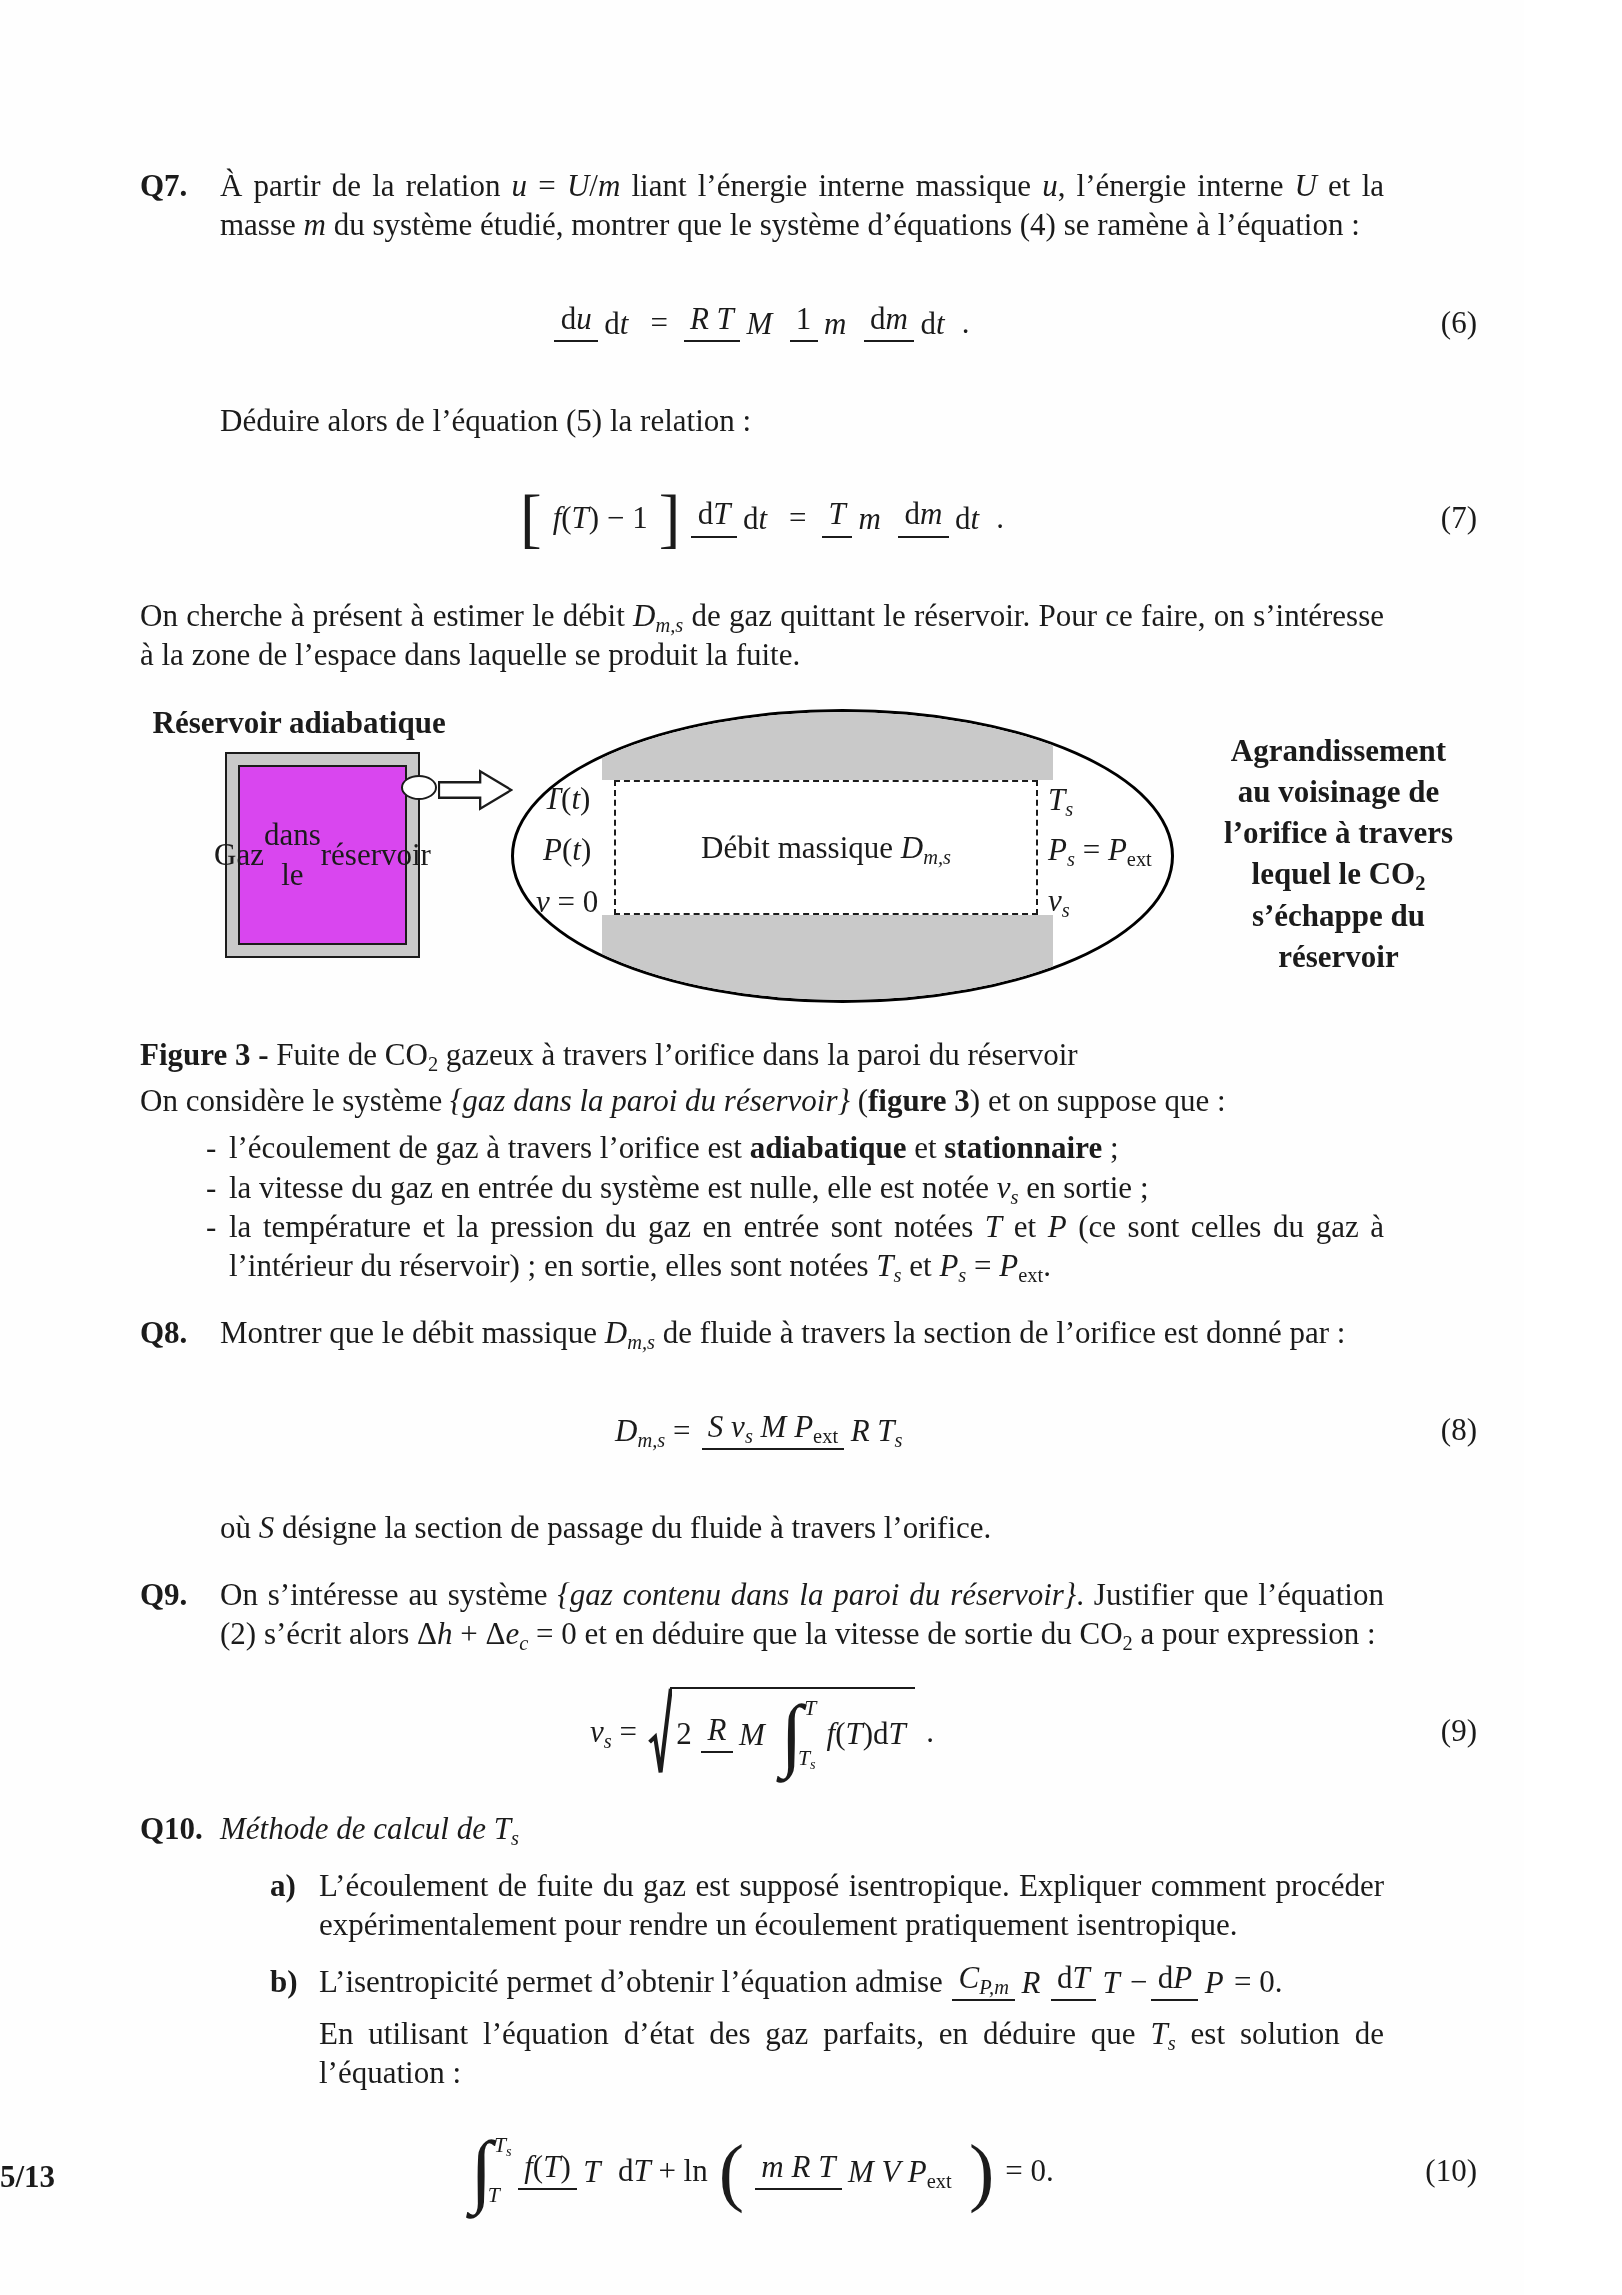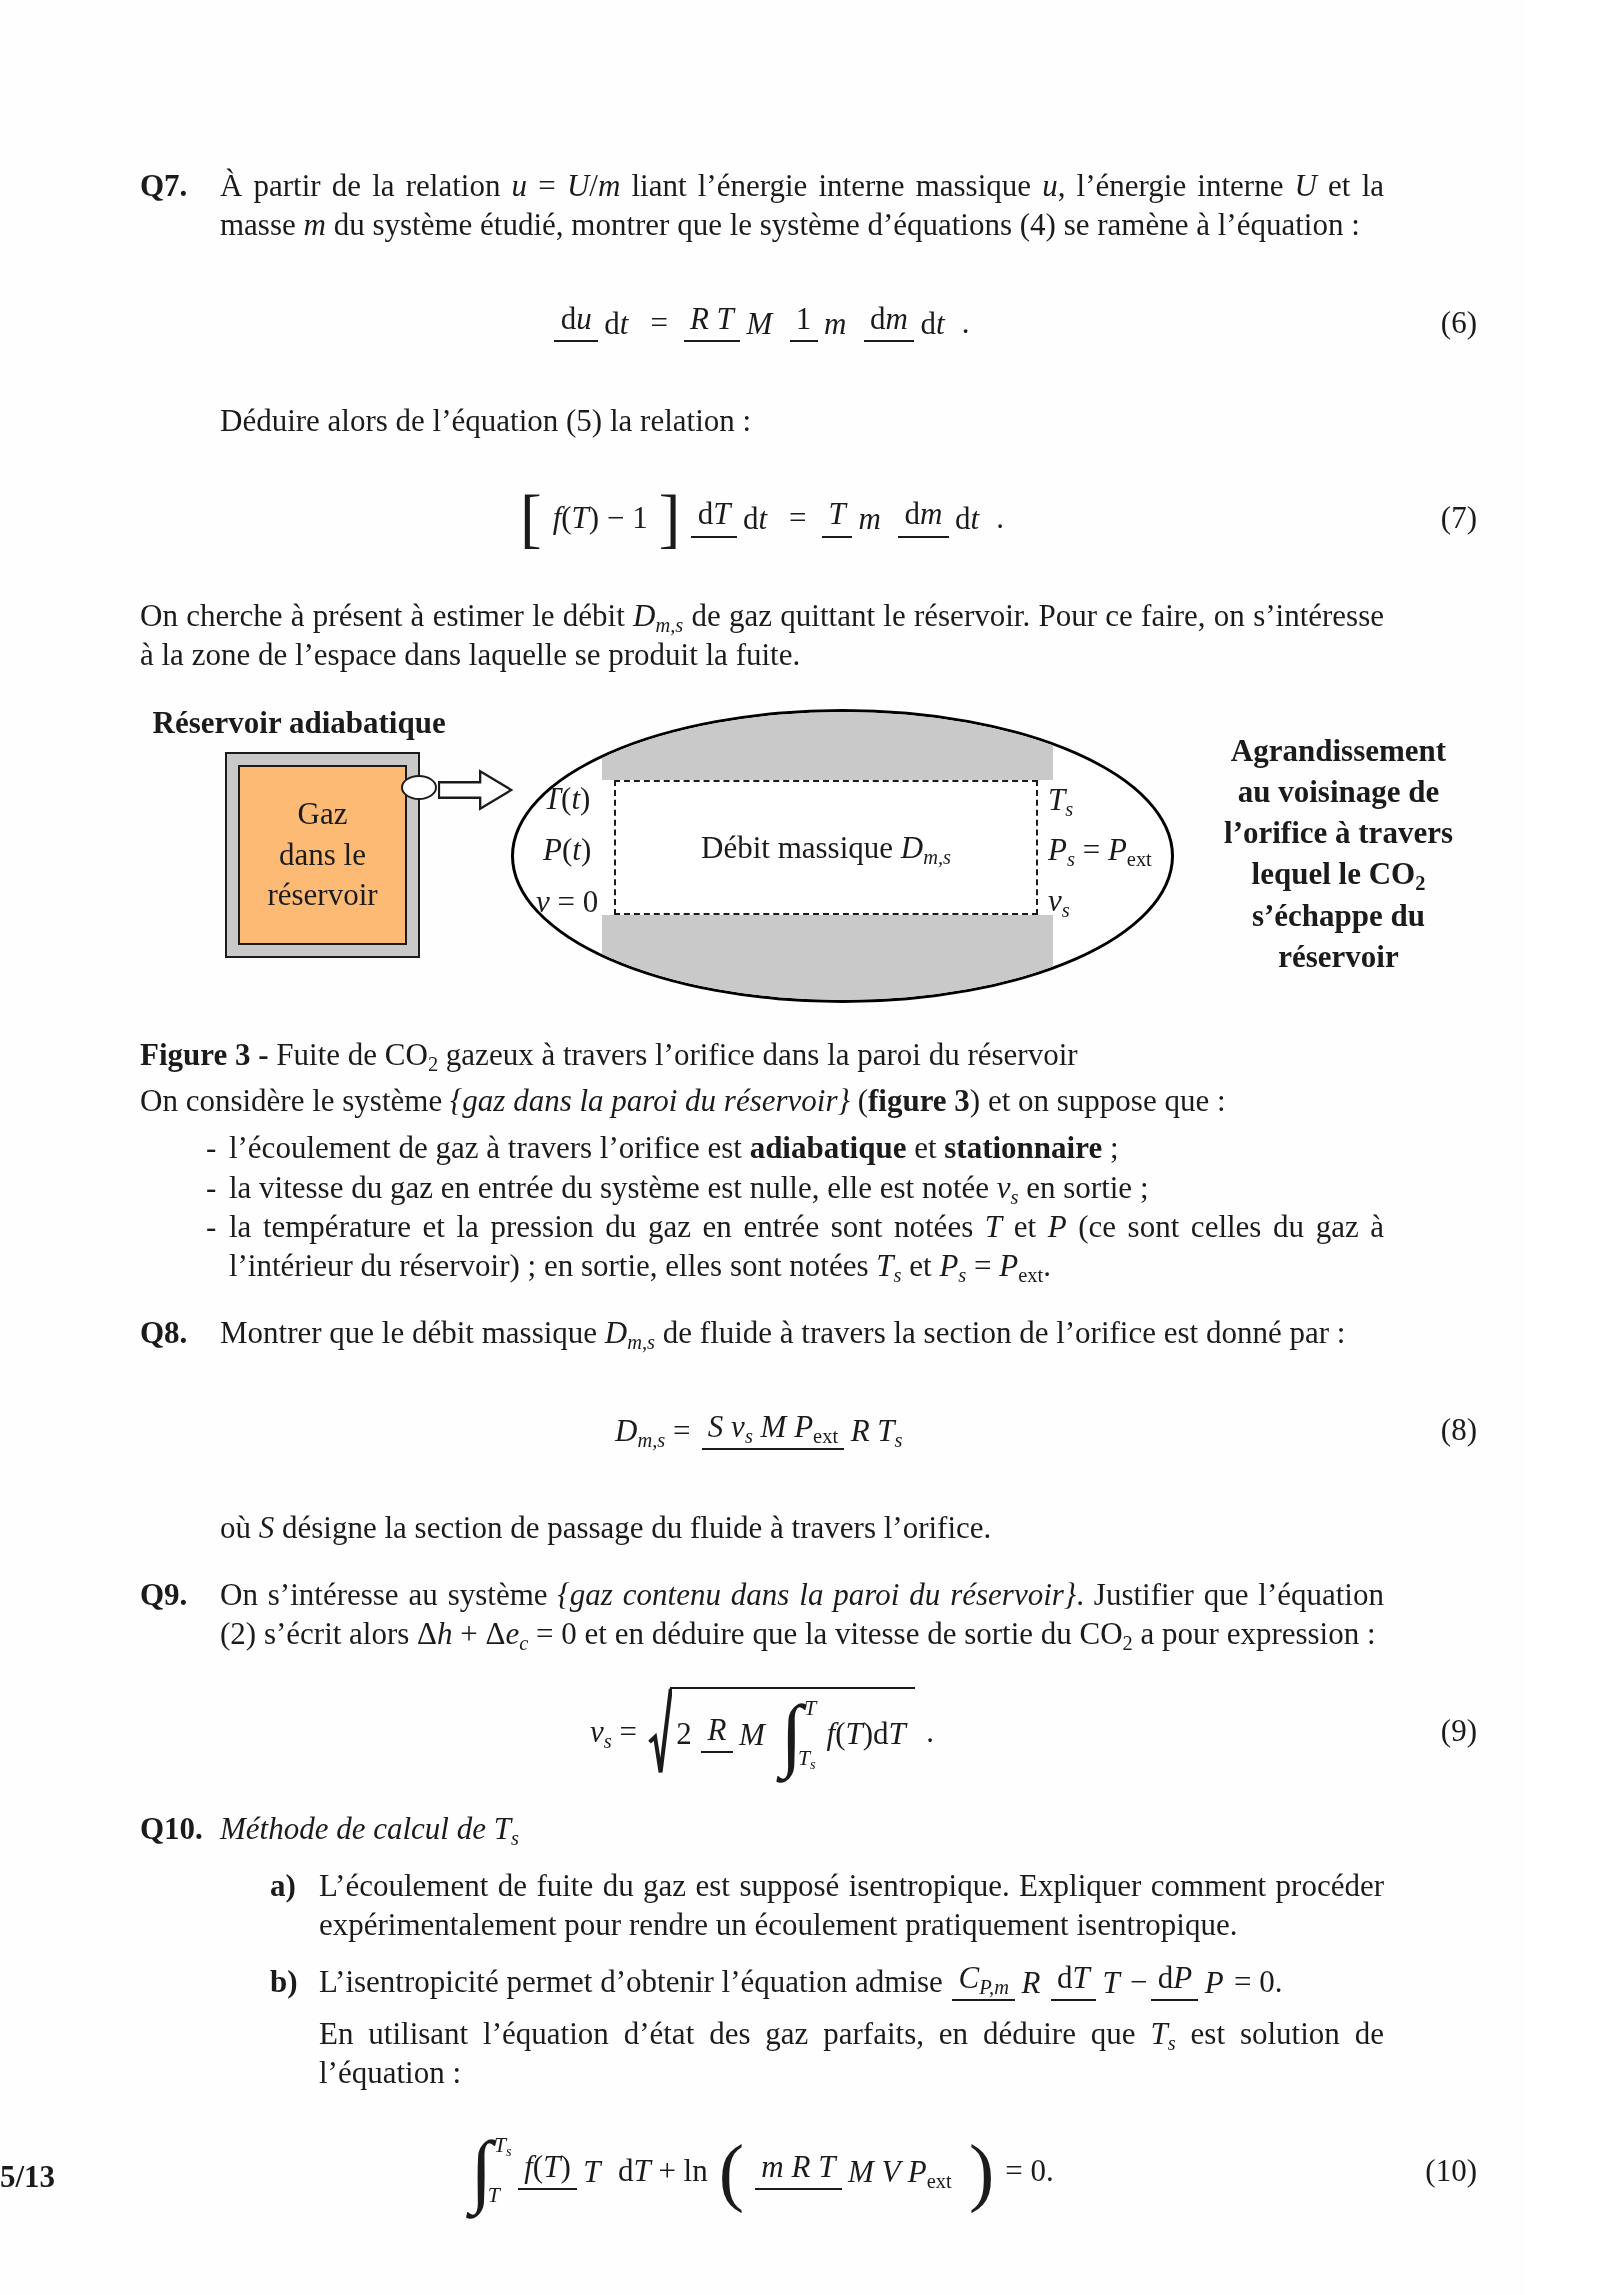--- a/index.html
+++ b/index.html
@@ -58,21 +58,21 @@
   .sub-label { flex: 0 0 49px; font-weight: bold; }
   .sub-body { flex: 1; text-align: justify; }
   .bline { display: flex; align-items: center; flex-wrap: wrap; gap: 9.4px; }
   .bline .mathline { display: inline-flex; align-items: center; gap: 4px; }
   .bline2 { margin-top: 12.6px; }
 
   
   .figure { position: relative; height: 314px; margin-top: 28px; }
   .fig-reservoir-label { position: absolute; left: 12.6px; top: 0; font-weight: bold; }
   .fig-box { position: absolute; left: 85px; top: 49px; width: 195px; height: 206px; border: 2.4px solid #1b1b1b; background: #c9c9c9; padding: 11px; }
-  .fig-box-inner { width: 100%; height: 100%; border: 2.4px solid #1b1b1b; background: #fdba74; display: flex; flex-direction: column; justify-content: center; align-items: center; text-align: center; line-height: 1.3; }
+  .fig-box-inner { width: 100%; height: 100%; border: 2.4px solid #1b1b1b; background: #d946ef; display: flex; flex-direction: row; justify-content: center; align-items: center; text-align: center; line-height: 1.3; }
   .fig-orifice { position: absolute; left: 261px; top: 72px; width: 36px; height: 25px; border: 2.4px solid #1b1b1b; border-radius: 50%; background: #fff; z-index: 3; }
   .fig-arrow { position: absolute; left: 298px; top: 66px; width: 75px; height: 42px; z-index: 2; }
   .fig-ellipse { position: absolute; left: 371px; top: 6.3px; width: 663px; height: 294px; border: 3.9px solid #000; border-radius: 50%; background: #fff; overflow: hidden; }
   .fig-gray-top { position: absolute; left: 88px; top: 0; width: 451px; height: 68px; background: #c9c9c9; }
   .fig-gray-bottom { position: absolute; left: 88px; top: 203px; width: 451px; height: 91px; background: #c9c9c9; }
   .fig-dashed { position: absolute; left: 100px; top: 68px; width: 424px; height: 135px; border: 2.4px dashed #1b1b1b; background: #fff; display: flex; align-items: center; justify-content: center; }
   .fig-left-labels { position: absolute; left: 22px; top: 50%; transform: translateY(-54%); display: flex; flex-direction: column; gap: 12px; text-align: center; }
   .fig-right-labels { position: absolute; left: 534px; top: 50%; transform: translateY(-54%); display: flex; flex-direction: column; gap: 11px; }
   .fig-zoom-note { position: absolute; left: 1050px; top: 27px; width: 297px; text-align: center; font-weight: bold; line-height: 1.33; }
   .fig-caption { margin-top: 18px; }

